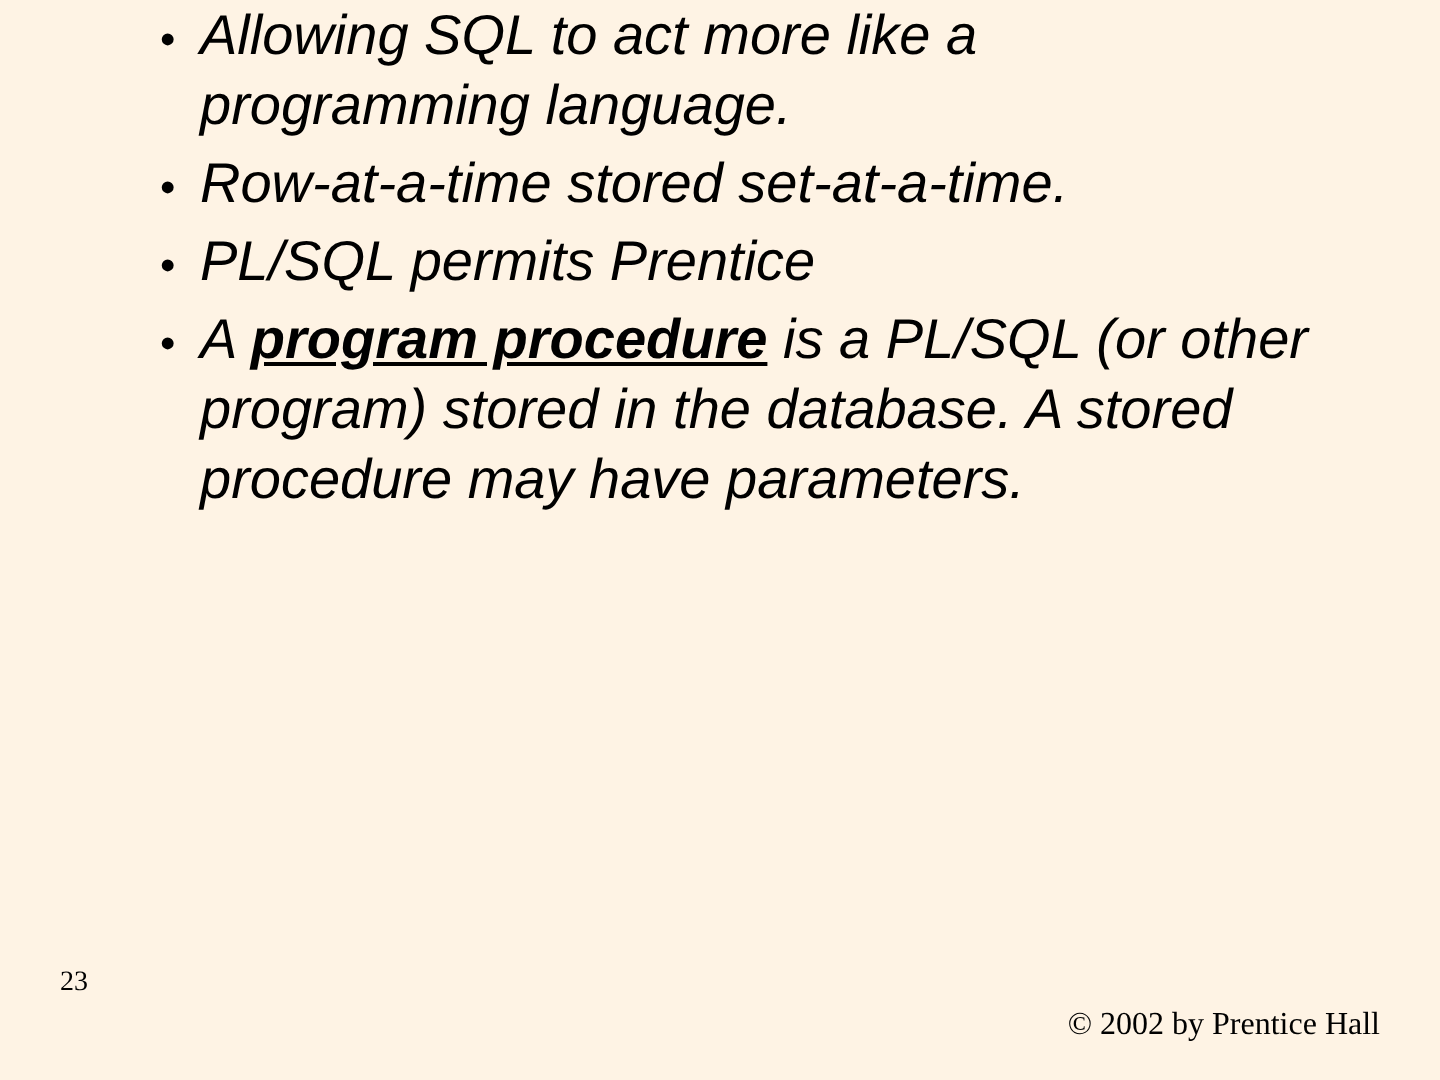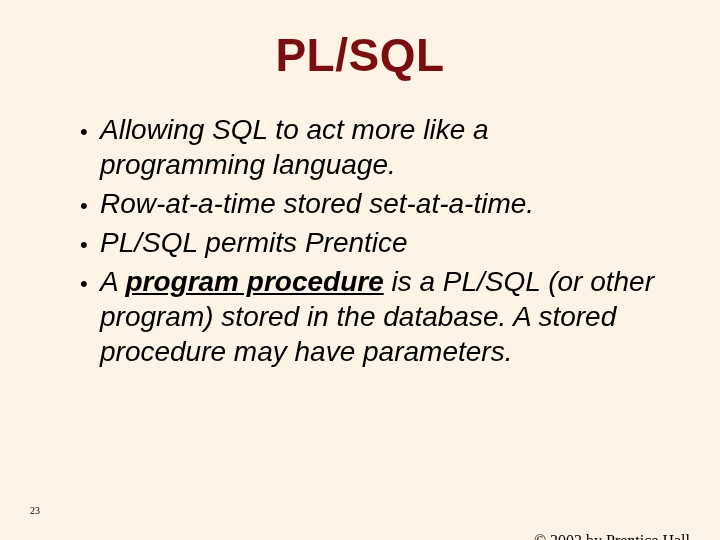--- a/index.html
+++ b/index.html
@@ -46,38 +46,37 @@
   }
   .bullet .text {
     flex: 1;
     font-style: italic;
   }
   .b { font-weight: bold; }
   .u { text-decoration: underline; }
   .pagenum {
     position: absolute;
     left: 30px;
-    bottom: 52px;
+    bottom: 40px;
     font-family: "Times New Roman", serif;
-    font-size: 10px;
+    font-size: 14px;
   }
   .copyright {
     position: absolute;
     right: 30px;
     bottom: 18px;
     font-family: "Times New Roman", serif;
     font-size: 16px;
   }
 </style>
 </head>
 <body>
 
 <div class="slide">
 
-  <div class="title">PL/SQL</div>
 
   <div class="bullets">
 
     <div class="bullet">
       <span class="dot">•</span>
       <span class="text">Allowing SQL to act more like a programming language.</span>
     </div>
 
     <div class="bullet">
       <span class="dot">•</span>

